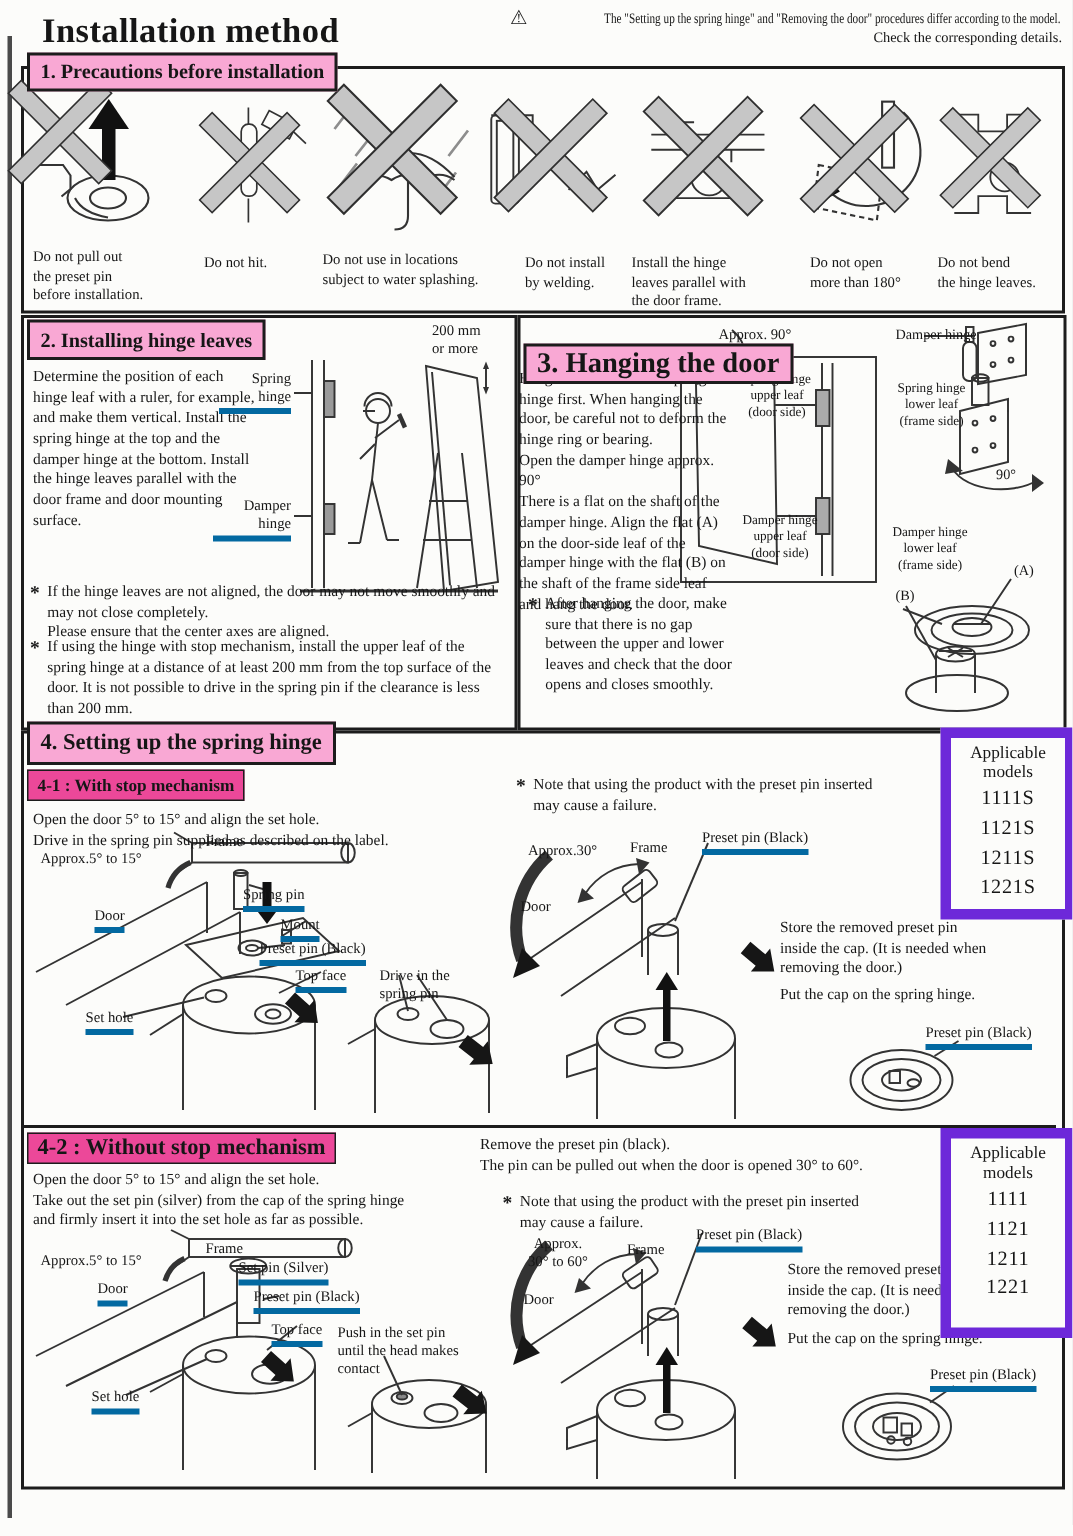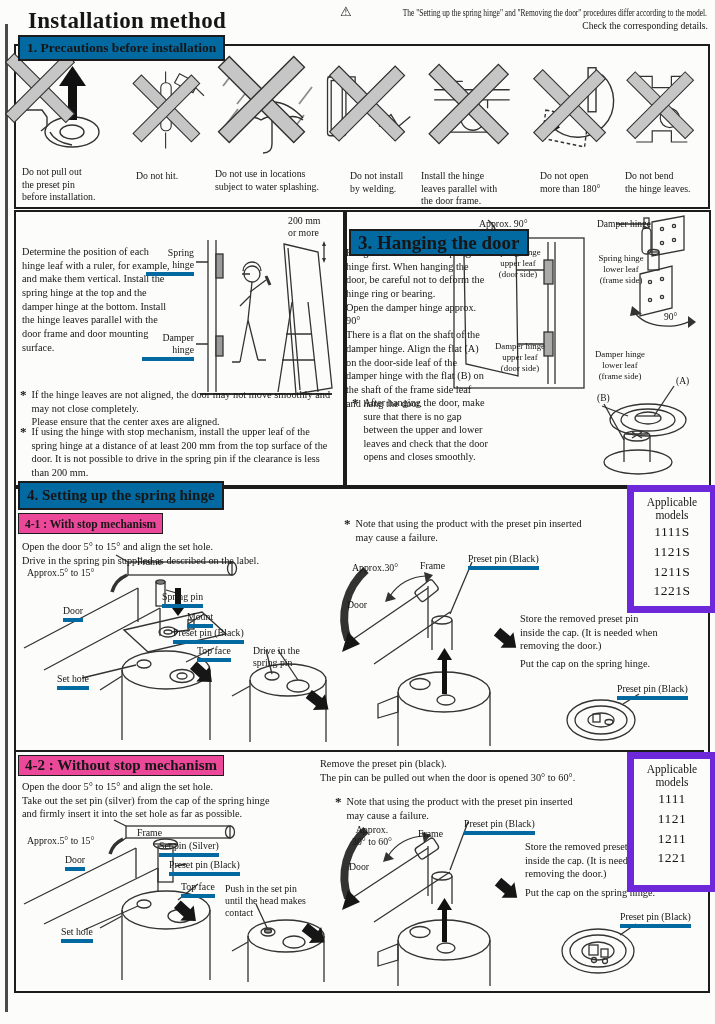--- a/index.html
+++ b/index.html
@@ -1,18 +1,18 @@
 <!DOCTYPE html>
 <html><head>
 <meta charset="utf-8">
 <style>
   html,body{margin:0;padding:0;background:#e9e9e7}
   .page{position:relative;width:715px;height:1024px;background:#fcfcfa;font-family:Liberation Serif, serif;color:#161616;overflow:hidden;margin:0 auto}
   .box{position:absolute;border:2px solid #1c1c1c}
-  .lblbox{position:absolute;border:2px solid #1c1c1c;background:#0369a1;display:flex;align-items:center;padding:0 7px;font-weight:bold;z-index:5}
+  .lblbox{position:absolute;border:2px solid #1c1c1c;background:#f9a8d4;display:flex;align-items:center;padding:0 7px;font-weight:bold;z-index:5}
   .sublblbox{position:absolute;border:1.5px solid #1c1c1c;background:#ec4899;display:flex;align-items:center;padding:0 6px;font-weight:600;z-index:5}
   .lbl{position:absolute;font-size:9.8px;line-height:1.25;white-space:pre-line;z-index:4}
   .txt{position:absolute;font-size:10.3px;line-height:1.33;white-space:pre-line;z-index:4}
   .cap{position:absolute;font-size:9.8px;line-height:1.3;white-space:pre-line}
   .c{text-align:center}.r{text-align:right}
   .u{border-bottom:4px solid #0369a1;padding-bottom:1px}
   .note{position:absolute;display:flex;gap:5px;font-size:10.3px;line-height:1.32;z-index:4}
   .note .m{font-weight:bold;font-size:13px;line-height:1.1;flex:0 0 auto}
   .note .nt{white-space:pre-line}
   .models{position:absolute;border:7px solid #6d28d9;text-align:center;background:#fcfcfa;z-index:5}
@@ -158,20 +158,21 @@
 by welding.</div>
   <div class="cap" style="left:421px;top:170px">Install the hinge
 leaves parallel with
 the door frame.</div>
   <div class="cap" style="left:540px;top:170px">Do not open
 more than 180°</div>
   <div class="cap" style="left:625px;top:170px">Do not bend
 the hinge leaves.</div>
 
   <div class="box" style="left:14px;top:210px;width:327px;height:273px"></div>
+  <div class="lblbox" style="left:18px;top:213px;height:23px;font-size:13.5px">2. Installing hinge leaves</div>
   <div class="txt" style="left:22px;top:245px;width:150px">Determine the position of each hinge leaf with a ruler, for example, and make them vertical. Install the spring hinge at the top and the damper hinge at the bottom. Install the hinge leaves parallel with the door frame and door mounting surface.</div>
 
   <div class="lbl r u" style="left:146px;top:247px;width:48px">Spring
 hinge</div>
   <div class="lbl r u" style="left:142px;top:332px;width:52px">Damper
 hinge</div>
   <div class="lbl" style="left:288px;top:215px;width:52px">200 mm
 or more</div>
 
   <div class="art" style="left:196px;top:238px">

